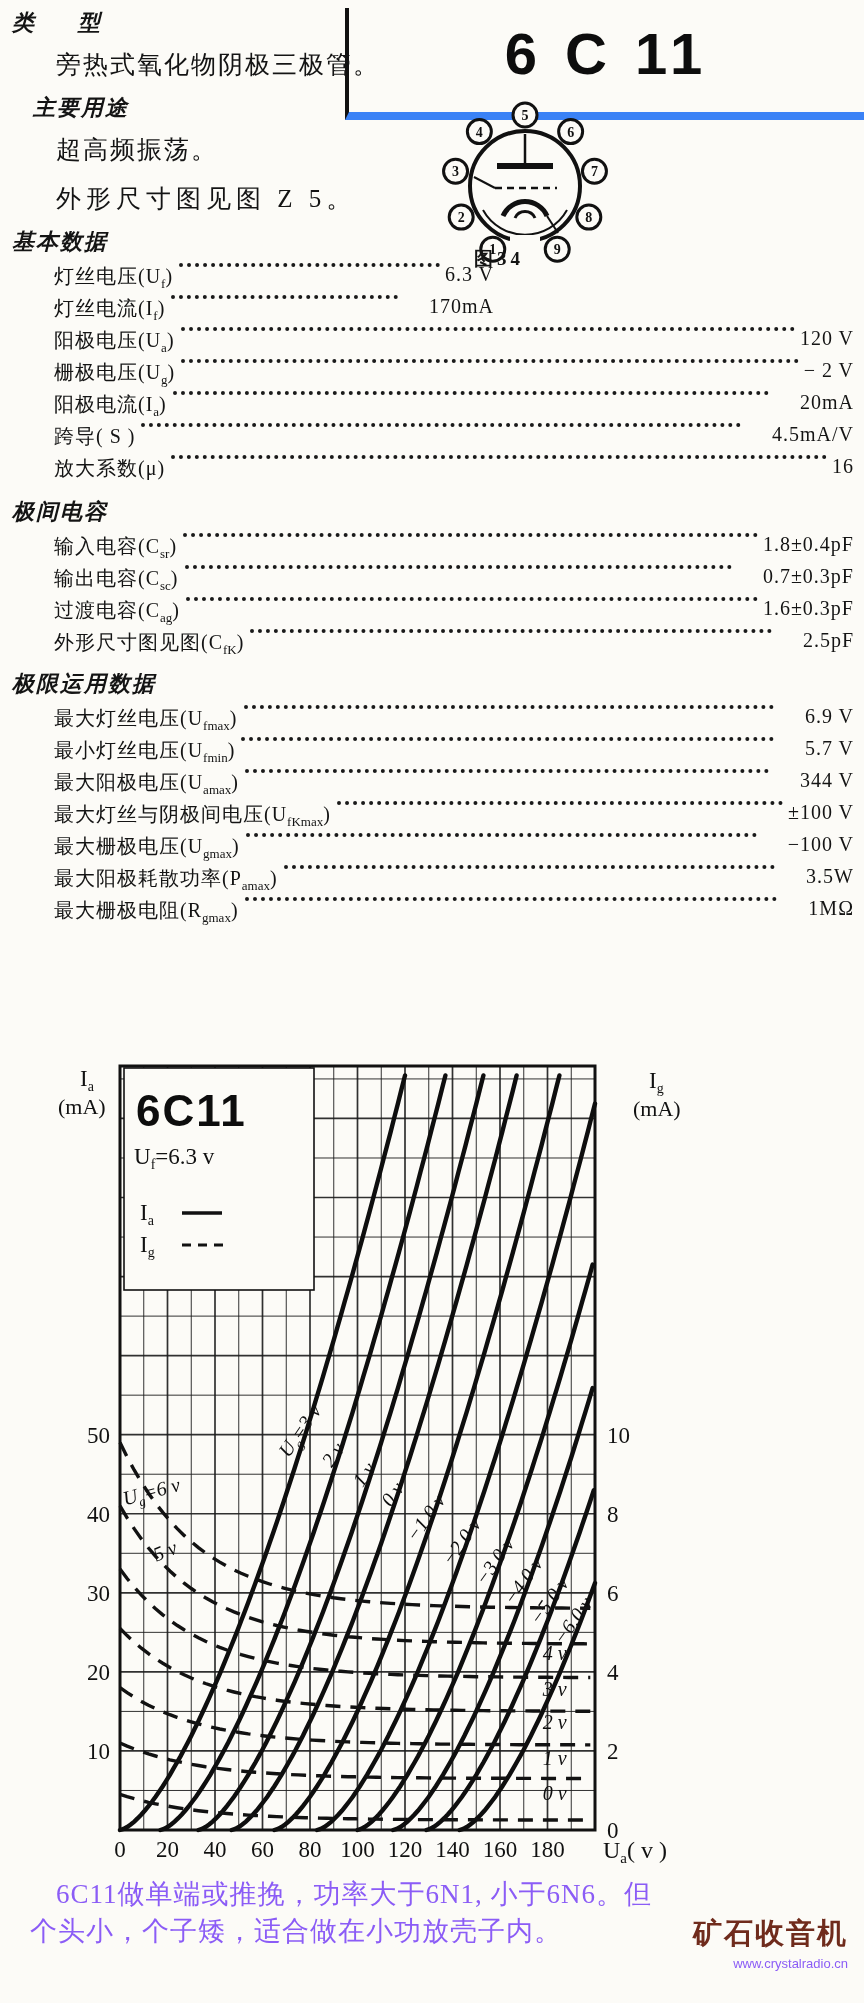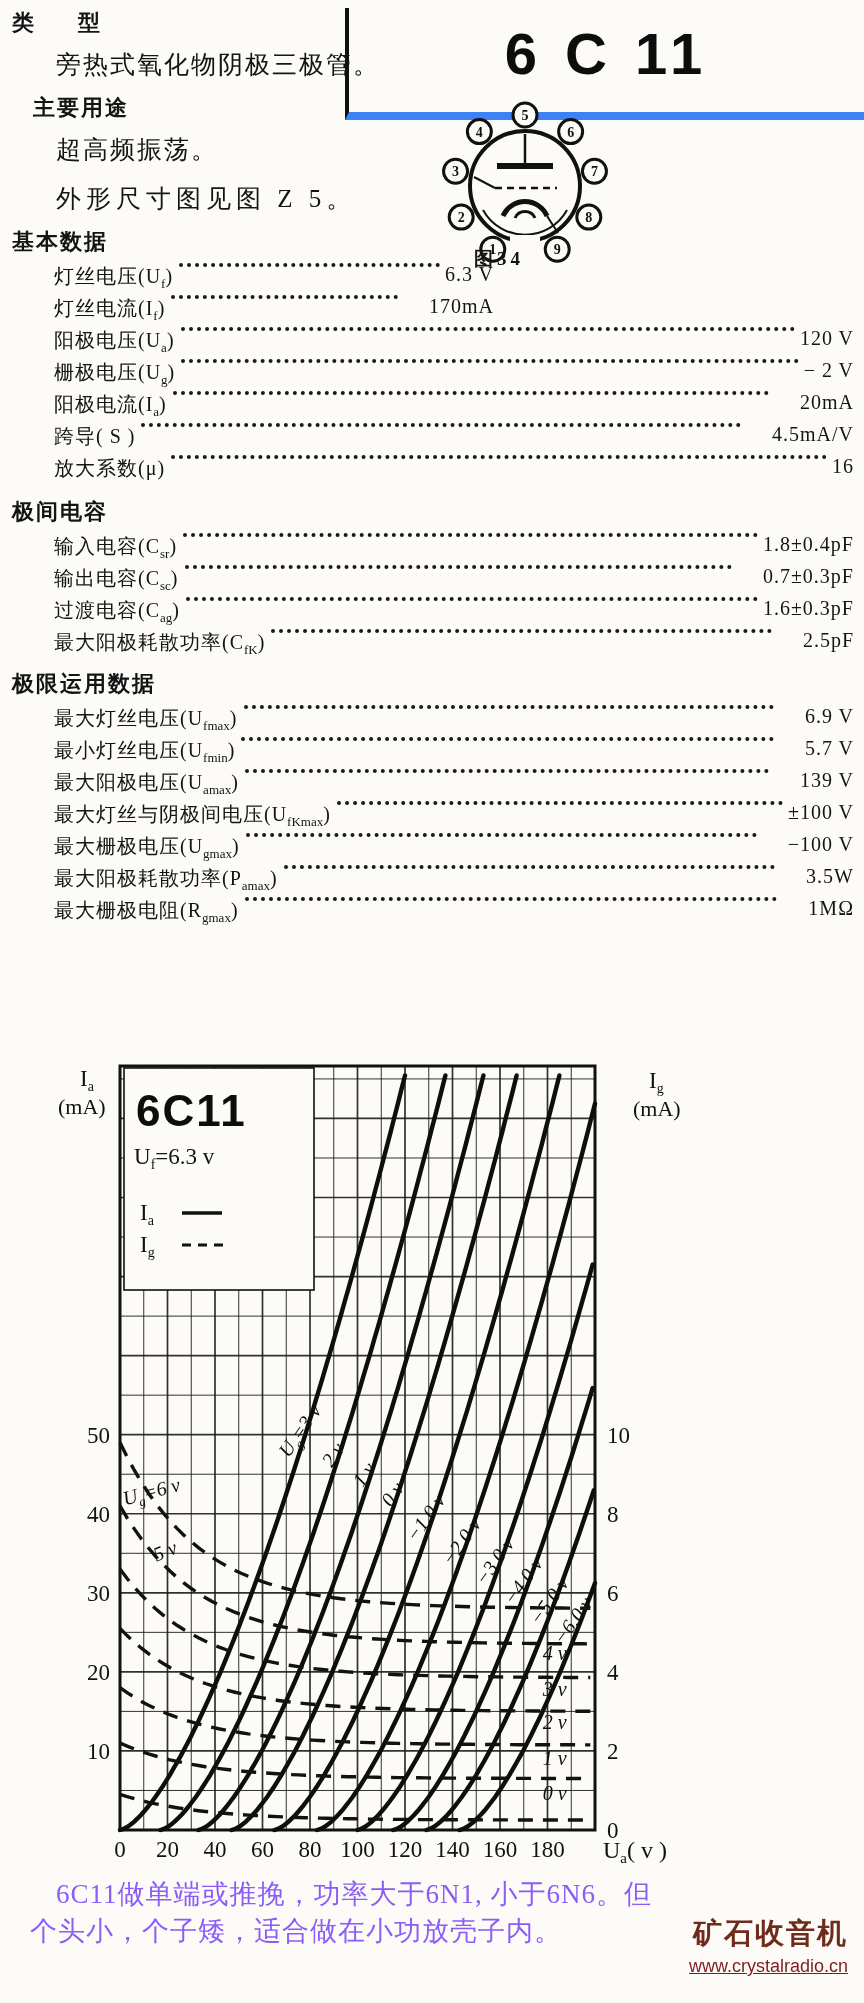--- a/index.html
+++ b/index.html
@@ -1,20 +1,20 @@
 <!DOCTYPE html>
 <html><head>
 <meta charset="utf-8">
 <style>
   html,body{margin:0;padding:0;background:#d9d9d9;}
   .page{position:relative;width:864px;height:2003px;margin:0 auto;background:#fcfbf7;
         font-family:"Liberation Serif",serif;color:#141414;overflow:hidden;}
   
   .content{position:absolute;left:12px;top:8px;width:842px;}
-  h2.sec{font-size:22px;font-weight:bold;margin:0;letter-spacing:2px;}
+  h2.sec{font-size:22px;font-weight:bold;margin:0;letter-spacing:2px;font-style:italic;}
   #h-type{letter-spacing:0;}
   .para{font-size:25px;margin:10px 0 0 44px;letter-spacing:2px;}
   #p-outline{margin-top:16px;letter-spacing:5px;}
   #h-usage{margin-top:12px;margin-left:21px;}
   #h-basic{margin-top:12px;}
   #h-caps{margin-top:10px;}
   #h-limits{margin-top:8px;}
   .rows{margin-top:6px;}
   .spec-row{display:flex;align-items:flex-start;height:32px;padding-left:42px;font-size:20px;}
   .spec-row.short{width:440px;}
@@ -34,21 +34,21 @@
                   font-size:19px;font-weight:bold;letter-spacing:4px;}
   
   #chart{position:absolute;left:50px;top:1038px;width:700px;height:830px;}
   
   .footer{position:absolute;left:30px;top:1876px;width:640px;font-size:27px;
           line-height:37px;letter-spacing:1px;color:#8b5cf6;}
   .footer .l1{padding-left:26px;}
   .wm{position:absolute;right:16px;top:1914px;text-align:right;}
   .wm-name{font-size:29px;font-weight:bold;color:#6f2b1c;letter-spacing:2px;
            font-family:"Liberation Serif",serif;}
-  .wm-url{font-size:18px;color:#7f1d1d;font-family:"Liberation Sans",sans-serif;margin-top:2px;text-decoration:underline;}
+  .wm-url{font-size:13px;color:#8b5cf6;font-family:"Liberation Sans",sans-serif;margin-top:2px;}
 </style>
 </head>
 <body>
 
 <div class="page">
 
   <div class="title-box">
     <h1>6 C 11</h1>
   </div>
 
@@ -141,42 +141,42 @@
           <span class="spec-label"><span>输出电容(C</span><sub>sc</sub><span>)</span></span>
           <span class="leader"></span>
           <span class="spec-value">0.7±0.3pF</span>
         </div>
         <div class="spec-row">
           <span class="spec-label"><span>过渡电容(C</span><sub>ag</sub><span>)</span></span>
           <span class="leader"></span>
           <span class="spec-value">1.6±0.3pF</span>
         </div>
         <div class="spec-row gap">
-          <span class="spec-label"><span>最大阳极耗散功率(C</span><sub>fK</sub><span>)</span></span>
+          <span class="spec-label"><span>外形尺寸图见图(C</span><sub>fK</sub><span>)</span></span>
           <span class="leader"></span>
           <span class="spec-value">2.5pF</span>
         </div>
       </div>
 
     <h2 class="sec" id="h-limits">极限运用数据</h2>
     <div class="rows" id="rows-limits">
         <div class="spec-row gap">
           <span class="spec-label"><span>最大灯丝电压(U</span><sub>fmax</sub><span>)</span></span>
           <span class="leader"></span>
           <span class="spec-value">6.9 V</span>
         </div>
         <div class="spec-row gap">
           <span class="spec-label"><span>最小灯丝电压(U</span><sub>fmin</sub><span>)</span></span>
           <span class="leader"></span>
           <span class="spec-value">5.7 V</span>
         </div>
         <div class="spec-row gap">
           <span class="spec-label"><span>最大阳极电压(U</span><sub>amax</sub><span>)</span></span>
           <span class="leader"></span>
-          <span class="spec-value">139 V</span>
+          <span class="spec-value">344 V</span>
         </div>
         <div class="spec-row">
           <span class="spec-label"><span>最大灯丝与阴极间电压(U</span><sub>fKmax</sub><span>)</span></span>
           <span class="leader"></span>
           <span class="spec-value">±100 V</span>
         </div>
         <div class="spec-row gap">
           <span class="spec-label"><span>最大栅极电压(U</span><sub>gmax</sub><span>)</span></span>
           <span class="leader"></span>
           <span class="spec-value">−100 V</span>

